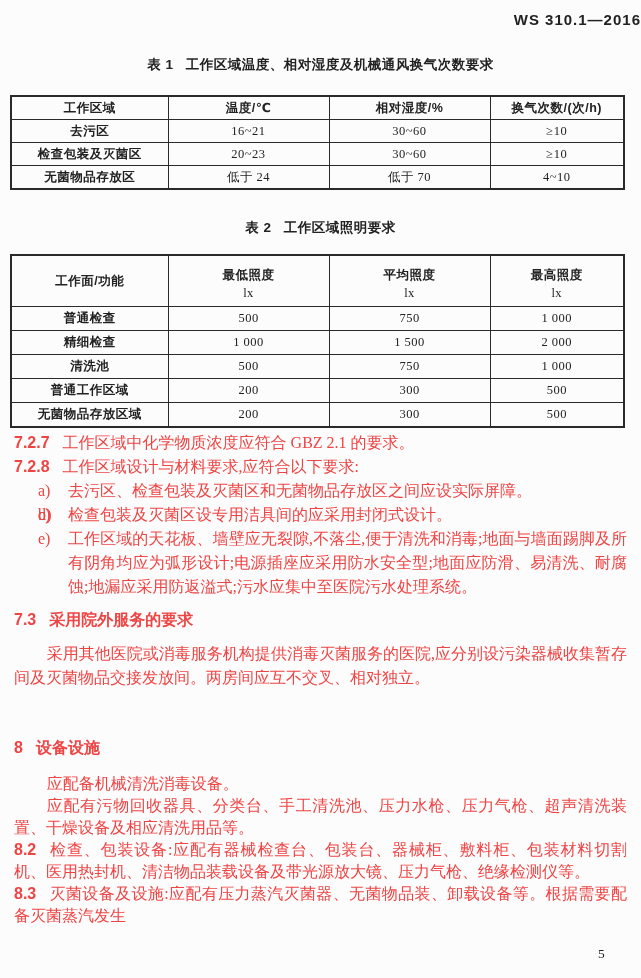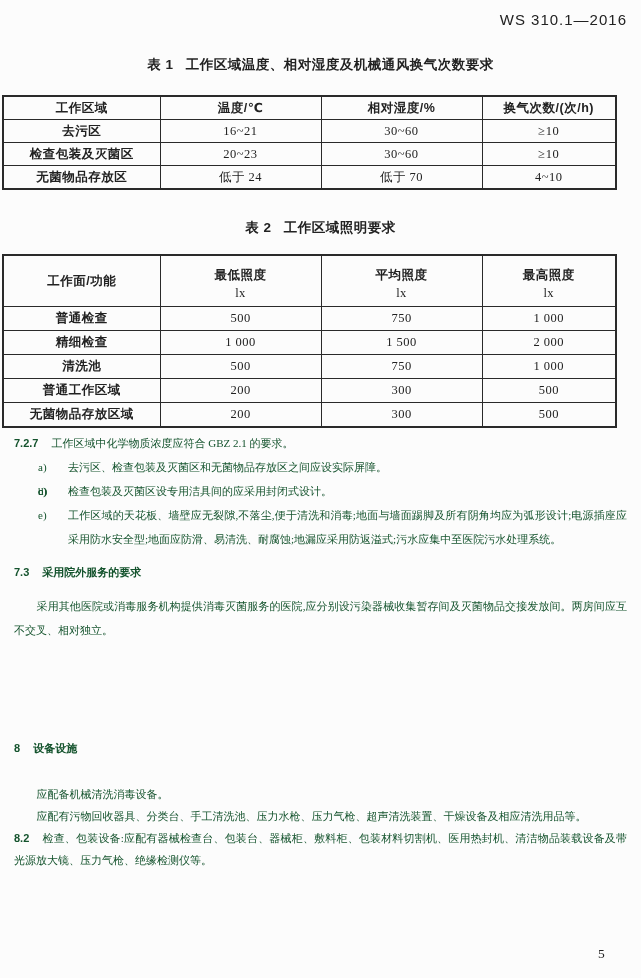--- a/index.html
+++ b/index.html
@@ -6,40 +6,40 @@
     margin: 0; padding: 0;
     width: 641px; height: 978px;
     background: #fcfcfc;
     font-family: "Liberation Serif", "DejaVu Serif", serif;
     color: #1f1f1f;
     overflow: hidden;
   }
   .page { position: relative; width: 641px; height: 978px; }
 
   .doc-code {
-    position: absolute; top: 11px; right: 14px;
-    font-family: "Liberation Sans", "DejaVu Sans", sans-serif;
-    font-weight: normal; font-size: 15px; letter-spacing: 1px;
+    position: absolute; top: 11px; right: 0;
+    font-family: "Liberation Sans", "DejaVu Sans", sans-serif;
+    font-weight: bold; font-size: 15px; letter-spacing: 1px;
     color: #222;
     text-align: center;
   }
 
   .tbl-caption {
     position: absolute; left: 0; width: 100%;
     text-align: center;
     font-family: "Liberation Sans", "DejaVu Sans", sans-serif;
     font-weight: bold; font-size: 13.5px; color: #222;
     letter-spacing: 0.5px;
   }
   #caption1 { top: 56px; }
   #caption2 { top: 219px; }
   .cap-gap { display: inline-block; width: 12px; }
 
   table {
-    position: absolute; left: 2px; width: 613px;
+    position: absolute; left: 10px; width: 613px;
     border-collapse: collapse; table-layout: fixed;
     font-size: 12.5px; color: #222;
     border: 2px solid #2a2a2a;
   }
   #table1 { top: 95px; }
   #table2 { top: 254px; }
   td {
     border: 1px solid #2a2a2a;
     text-align: center; vertical-align: middle;
     padding: 0; letter-spacing: 0.5px;
@@ -49,39 +49,39 @@
   #table2 td.hdrcell { height: 50px; }
   .hd {
     font-family: "Liberation Sans", "DejaVu Sans", sans-serif;
     font-weight: bold; font-size: 12.5px;
   }
   .unit-line { display: block; line-height: 17px; }
   .name-line { display: block; line-height: 19px; padding-top: 6px; }
 
   .text-block {
     position: absolute; left: 14px; width: 613px;
-    font-size: 11px; text-align: justify;
-    color: #14532d;
+    font-size: 16px; text-align: justify;
+    color: #ef4444;
   }
   #textA { top: 431px; line-height: 24px; }
   #textB { top: 737px; line-height: 22px; }
   .text-block p { margin: 0; }
 
   .clause-num {
     font-family: "Liberation Sans", "DejaVu Sans", sans-serif;
     font-weight: bold; margin-right: 13px; white-space: nowrap;
   }
   .list-item { position: relative; padding-left: 54px; }
   .list-label { position: absolute; left: 24px; }
   .sec-heading {
     font-family: "Liberation Sans", "DejaVu Sans", sans-serif;
     font-weight: bold;
   }
   #heading-73 { margin-top: 9px; margin-bottom: 10px; }
-  #heading-8 { margin-bottom: 24px; }
+  #heading-8 { margin-bottom: 14px; }
   .indent-first { text-indent: 2.05em; }
   #para-73 { margin-bottom: 0; }
 
   .page-num {
     position: absolute; top: 946px; left: 598px;
     font-size: 13.5px; color: #222;
   }
 </style>
 </head>
 <body>
@@ -184,31 +184,33 @@
       <td class="hd data">无菌物品存放区域</td>
       <td class="data">200</td>
       <td class="data">300</td>
       <td class="data">500</td>
     </tr>
   </tbody>
     </table>
 
   <div class="text-block" id="textA">
     <p><span class="clause-num">7.2.7</span><span>工作区域中化学物质浓度应符合 GBZ 2.1 的要求。</span></p>
+    <p><span class="clause-num">7.2.8</span><span>工作区域设计与材料要求,应符合以下要求:</span></p>
     <p class="list-item"><span class="list-label">a)</span><span>去污区、检查包装及灭菌区和无菌物品存放区之间应设实际屏障。</span></p>
     <p class="list-item"><span class="list-label">b)</span></p>
     <p class="list-item"><span class="list-label">c)</span></p>
     <p class="list-item"><span class="list-label">d)</span><span>检查包装及灭菌区设专用洁具间的应采用封闭式设计。</span></p>
     <p class="list-item"><span class="list-label">e)</span><span>工作区域的天花板、墙壁应无裂隙,不落尘,便于清洗和消毒;地面与墙面踢脚及所有阴角均应为弧形设计;电源插座应采用防水安全型;地面应防滑、易清洗、耐腐蚀;地漏应采用防返溢式;污水应集中至医院污水处理系统。</span></p>
     <p class="sec-heading" id="heading-73"><span class="clause-num">7.3</span><span>采用院外服务的要求</span></p>
     <p class="indent-first" id="para-73">采用其他医院或消毒服务机构提供消毒灭菌服务的医院,应分别设污染器械收集暂存间及灭菌物品交接发放间。两房间应互不交叉、相对独立。</p>
   </div>
 
   <div class="text-block" id="textB">
     <p class="sec-heading" id="heading-8"><span class="clause-num">8</span><span>设备设施</span></p>
     <p class="indent-first">应配备机械清洗消毒设备。</p>
     <p class="indent-first">应配有污物回收器具、分类台、手工清洗池、压力水枪、压力气枪、超声清洗装置、干燥设备及相应清洗用品等。</p>
     <p><span class="clause-num">8.2</span><span>检查、包装设备:应配有器械检查台、包装台、器械柜、敷料柜、包装材料切割机、医用热封机、清洁物品装载设备及带光源放大镜、压力气枪、绝缘检测仪等。</span></p>
+    <p><span class="clause-num">8.3</span><span>灭菌设备及设施:应配有压力蒸汽灭菌器、无菌物品装、卸载设备等。根据需要配备灭菌蒸汽发生</span></p>
   </div>
 
   <div class="page-num">5</div>
 
 </div>
 
 </body></html>

